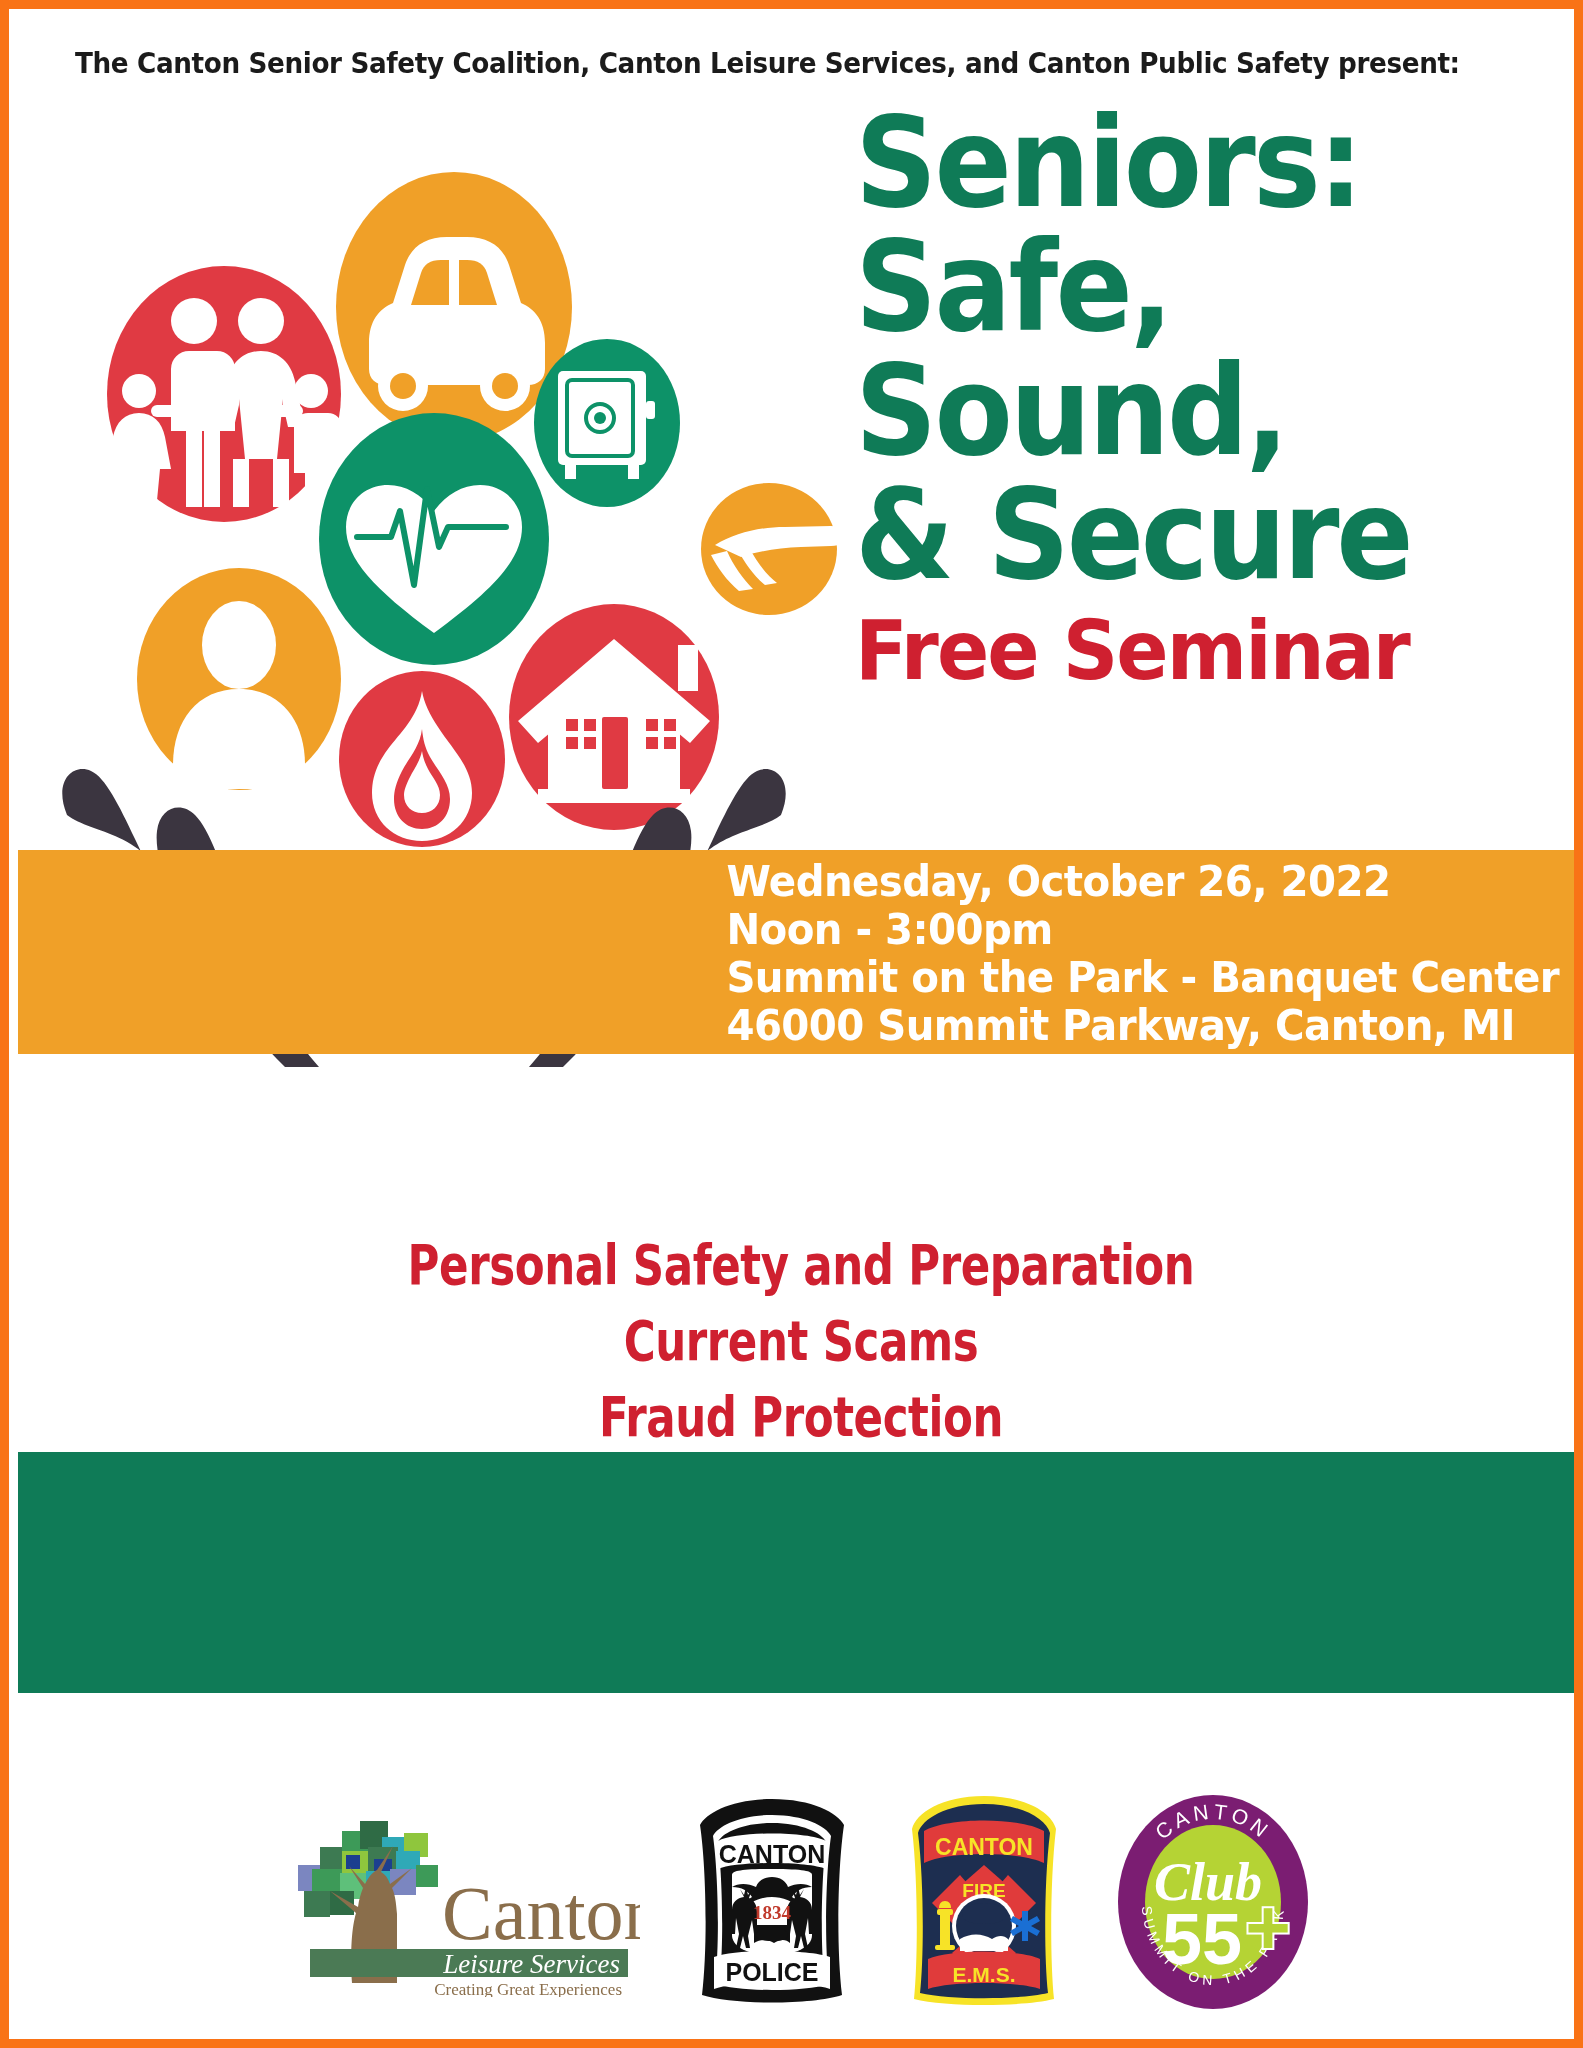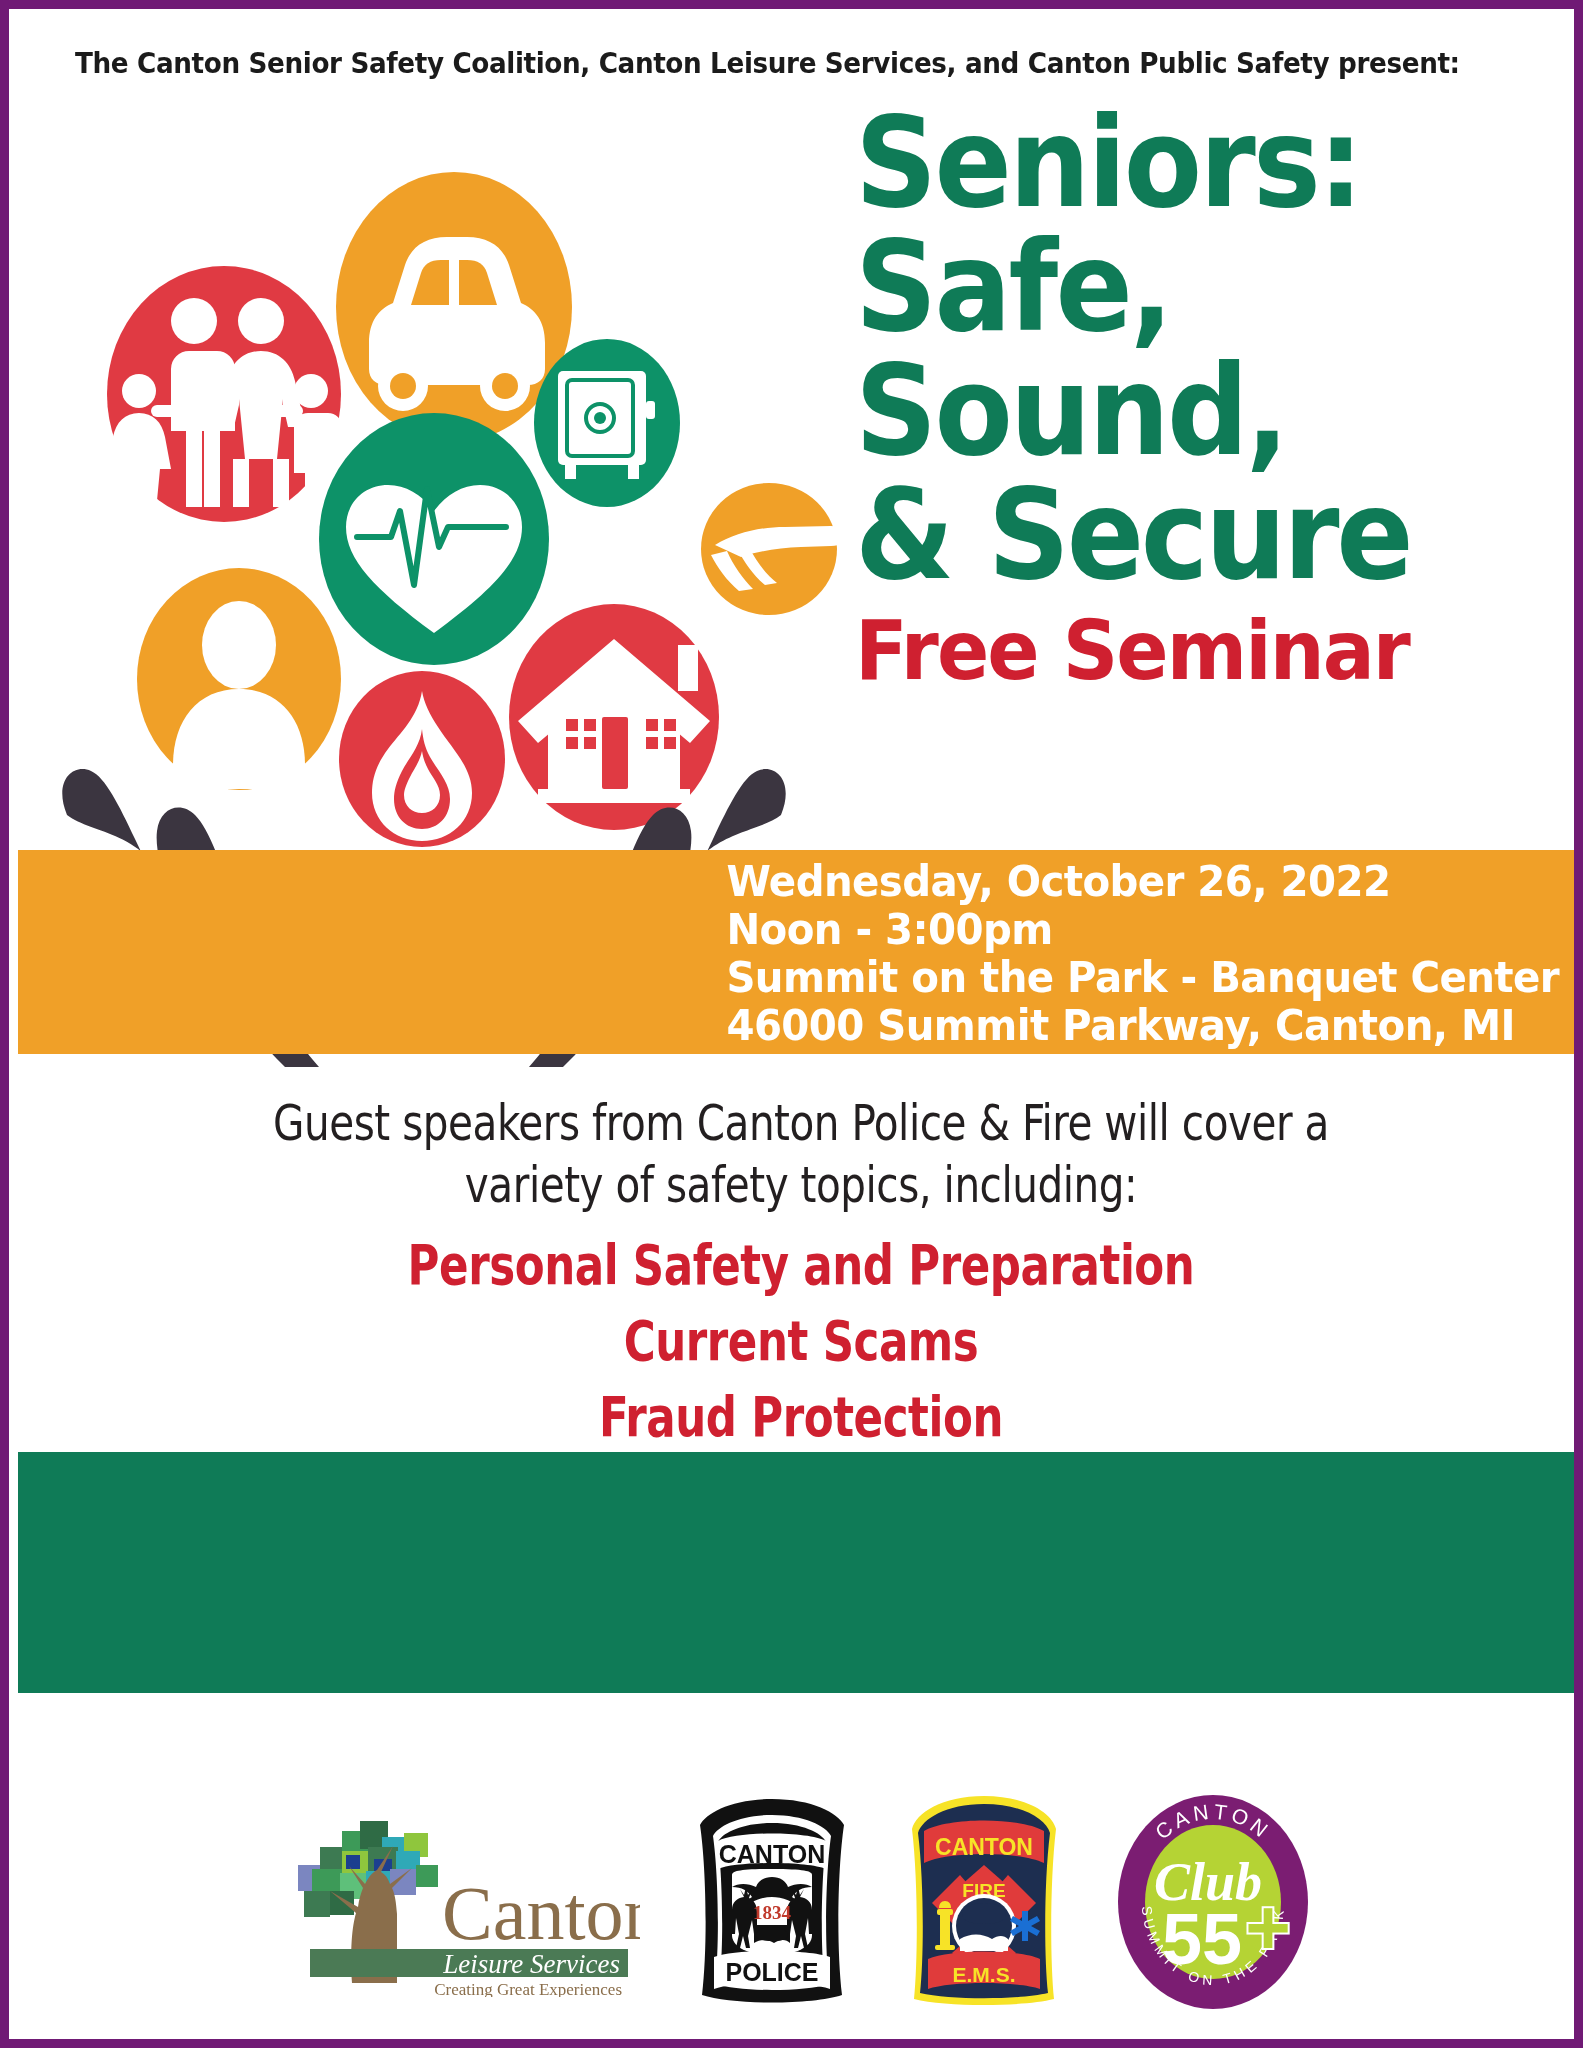--- a/index.html
+++ b/index.html
@@ -10,21 +10,21 @@
   body {
     font-family: "Liberation Sans", sans-serif;
   }
 
   #poster {
     position: relative;
     width: 1583px;
     height: 2048px;
     background: #ffffff;
     box-sizing: border-box;
-    border: 9px solid #701a75;
+    border: 9px solid #f97316;
     overflow: hidden;
   }
 
   
   .presenter-line {
     position: absolute;
     left: 66px;
     top: 38px;
     width: 1450px;
     font-family: "DejaVu Sans", sans-serif;
@@ -314,24 +314,20 @@
   </div>
 
   <div class="event-band"></div>
   <div class="event-lines">
     <div>Wednesday, October 26, 2022</div>
     <div>Noon - 3:00pm</div>
     <div>Summit on the Park - Banquet Center</div>
     <div>46000 Summit Parkway, Canton, MI</div>
   </div>
 
-  <div class="intro">
-    <div>Guest speakers from Canton Police &amp; Fire will cover a</div>
-    <div>variety of safety topics, including:</div>
-  </div>
 
   <div class="topics">
     <div>Personal Safety and Preparation</div>
     <div>Current Scams</div>
     <div>Fraud Protection</div>
   </div>
 
   <div class="register-band"></div>
 
   <div class="logos">

